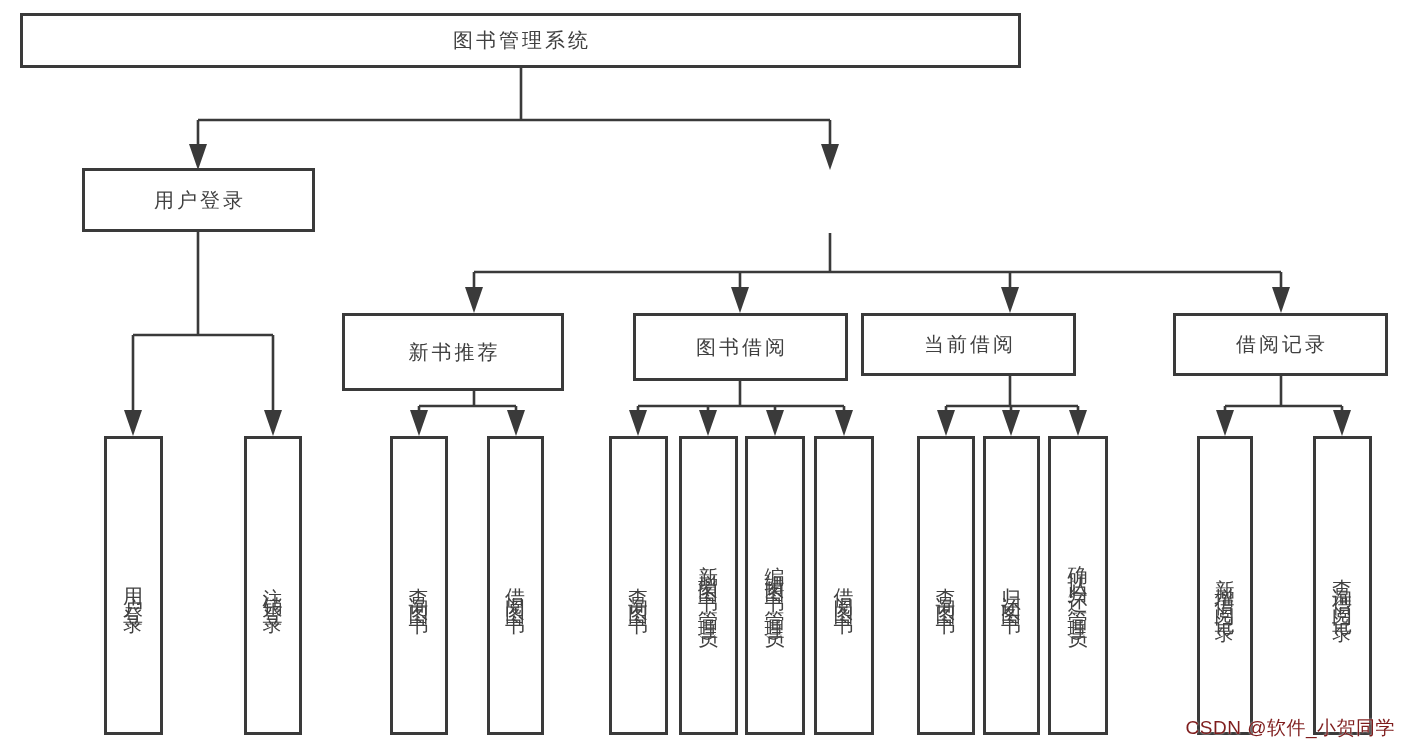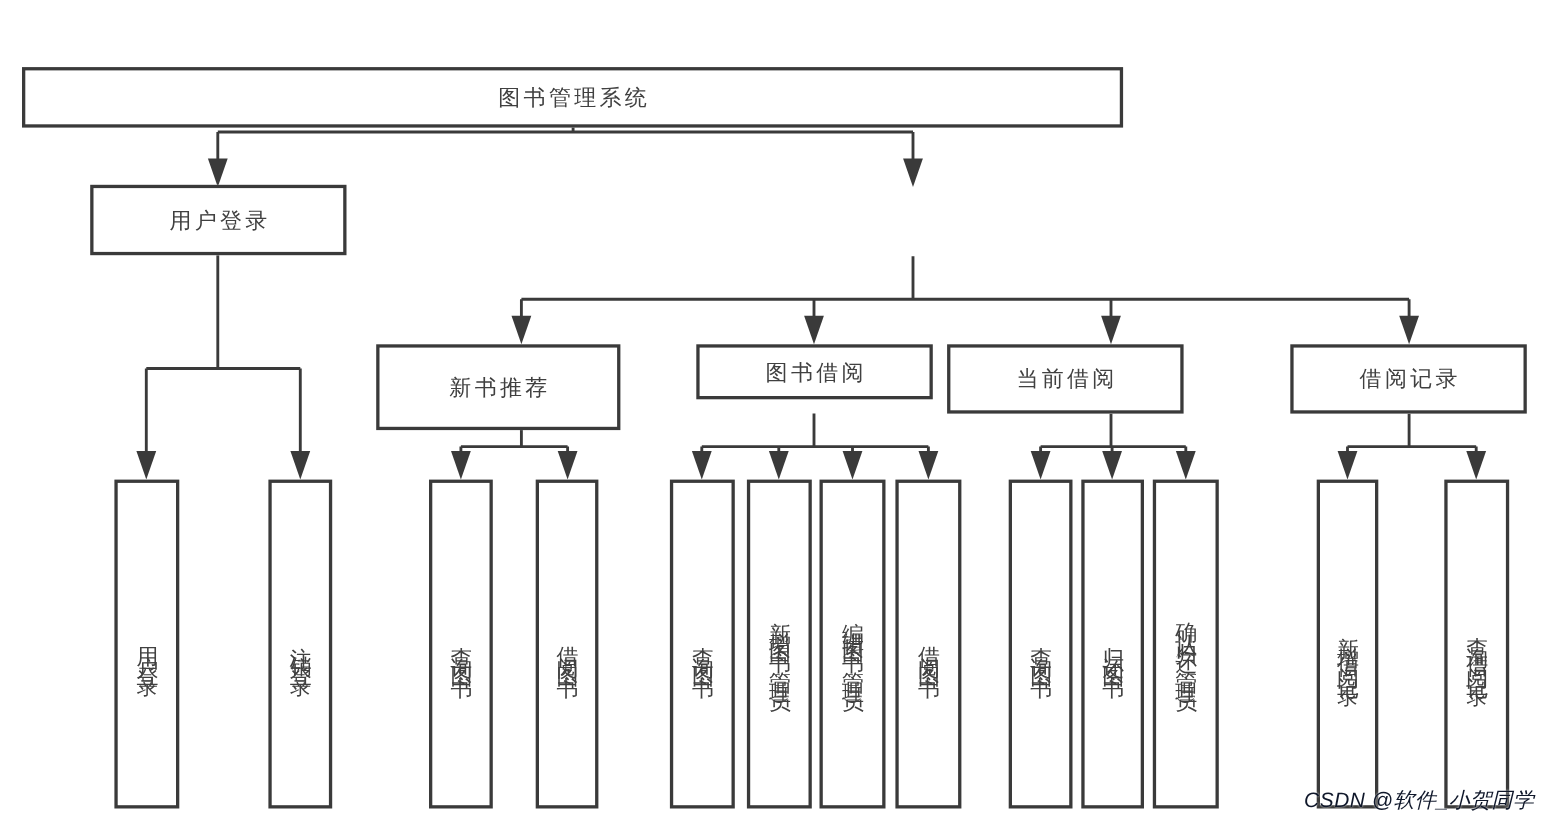--- a/index.html
+++ b/index.html
@@ -38,24 +38,23 @@
     padding-top: 9px;
     white-space: normal;
     line-height: 1;
   }
   .watermark {
     position: absolute;
     right: 10px;
     bottom: 6px;
     font-size: 19px;
     letter-spacing: 0.5px;
-    color: #0f172a;
+    color: #7f1d1d;
     text-shadow: 0 0 2px #ffffff;
     z-index: 10;
-    font-style: italic;
   }
 </style>
 </head>
 <body>
 
 <div class="canvas">
 
   <svg class="connectors" width="1405" height="747" viewBox="0 0 1405 747" xmlns="http://www.w3.org/2000/svg">
     <g stroke="#3a3a3a" stroke-width="2.6" fill="none">
       <path d="M521,68 V120 M198,120 H830 M198,120 V146 M830,120 V146"></path>
@@ -82,26 +81,26 @@
       <polygon points="766,410 784,410 775,436"></polygon>
       <polygon points="835,410 853,410 844,436"></polygon>
       <polygon points="937,410 955,410 946,436"></polygon>
       <polygon points="1002,410 1020,410 1011,436"></polygon>
       <polygon points="1069,410 1087,410 1078,436"></polygon>
       <polygon points="1216,410 1234,410 1225,436"></polygon>
       <polygon points="1333,410 1351,410 1342,436"></polygon>
     </g>
   </svg>
 
-  <div class="node" style="left:20px; top:13px; width:1001px; height:55px;margin-top:48px;">图书管理系统</div>
+  <div class="node" style="left:20px; top:13px; width:1001px; height:55px;">图书管理系统</div>
 
   <div class="node" style="left:82px; top:168px; width:233px; height:64px;">用户登录</div>
 
   <div class="node" style="left:342px; top:313px; width:222px; height:78px;">新书推荐</div>
-  <div class="node" style="left:633px; top:313px; width:215px; height:50px;">图书借阅</div>
+  <div class="node" style="left:633px; top:313px; width:215px; height:68px;">图书借阅</div>
   <div class="node" style="left:861px; top:313px; width:215px; height:63px;">当前借阅</div>
   <div class="node" style="left:1173px; top:313px; width:215px; height:63px;">借阅记录</div>
 
   <div class="node nv" style="left:104px; top:436px; width:59px; height:299px;">用户登录</div>
   <div class="node nv" style="left:244px; top:436px; width:58px; height:299px;">注销登录</div>
 
   <div class="node nv" style="left:390px; top:436px; width:58px; height:299px;">查询图书</div>
   <div class="node nv" style="left:487px; top:436px; width:57px; height:299px;">借阅图书</div>
 
   <div class="node nv" style="left:609px; top:436px; width:59px; height:299px;">查询图书</div>

